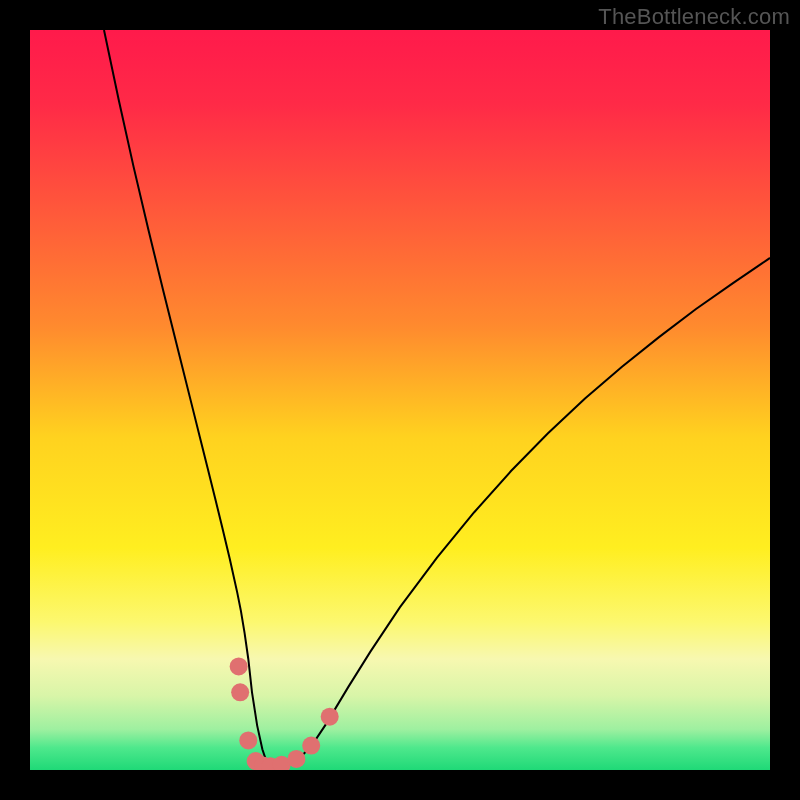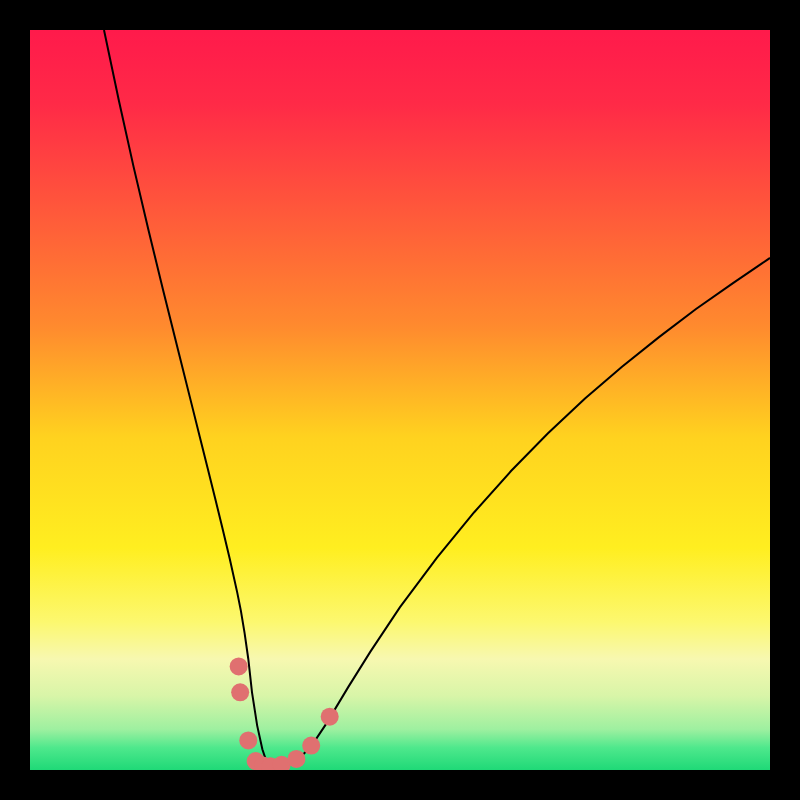--- a/index.html
+++ b/index.html
@@ -33,20 +33,21 @@
     color: #555;
     font-size: 22px;
     letter-spacing: 0.2px;
     font-weight: 500;
   }
 </style>
 </head>
 <body>
 
 <div class="frame">
+  <div class="watermark">TheBottleneck.com</div>
   <svg class="plot" viewBox="0 0 740 740">
     <defs>
       <linearGradient id="bg-grad" x1="0" y1="0" x2="0" y2="1">
           <stop offset="0%" stop-color="#ff1a4b"></stop>
           <stop offset="10%" stop-color="#ff2a47"></stop>
           <stop offset="25%" stop-color="#ff5a3a"></stop>
           <stop offset="40%" stop-color="#ff8a2e"></stop>
           <stop offset="55.00000000000001%" stop-color="#ffd21f"></stop>
           <stop offset="70%" stop-color="#ffee20"></stop>
           <stop offset="80%" stop-color="#fcf86f"></stop>

